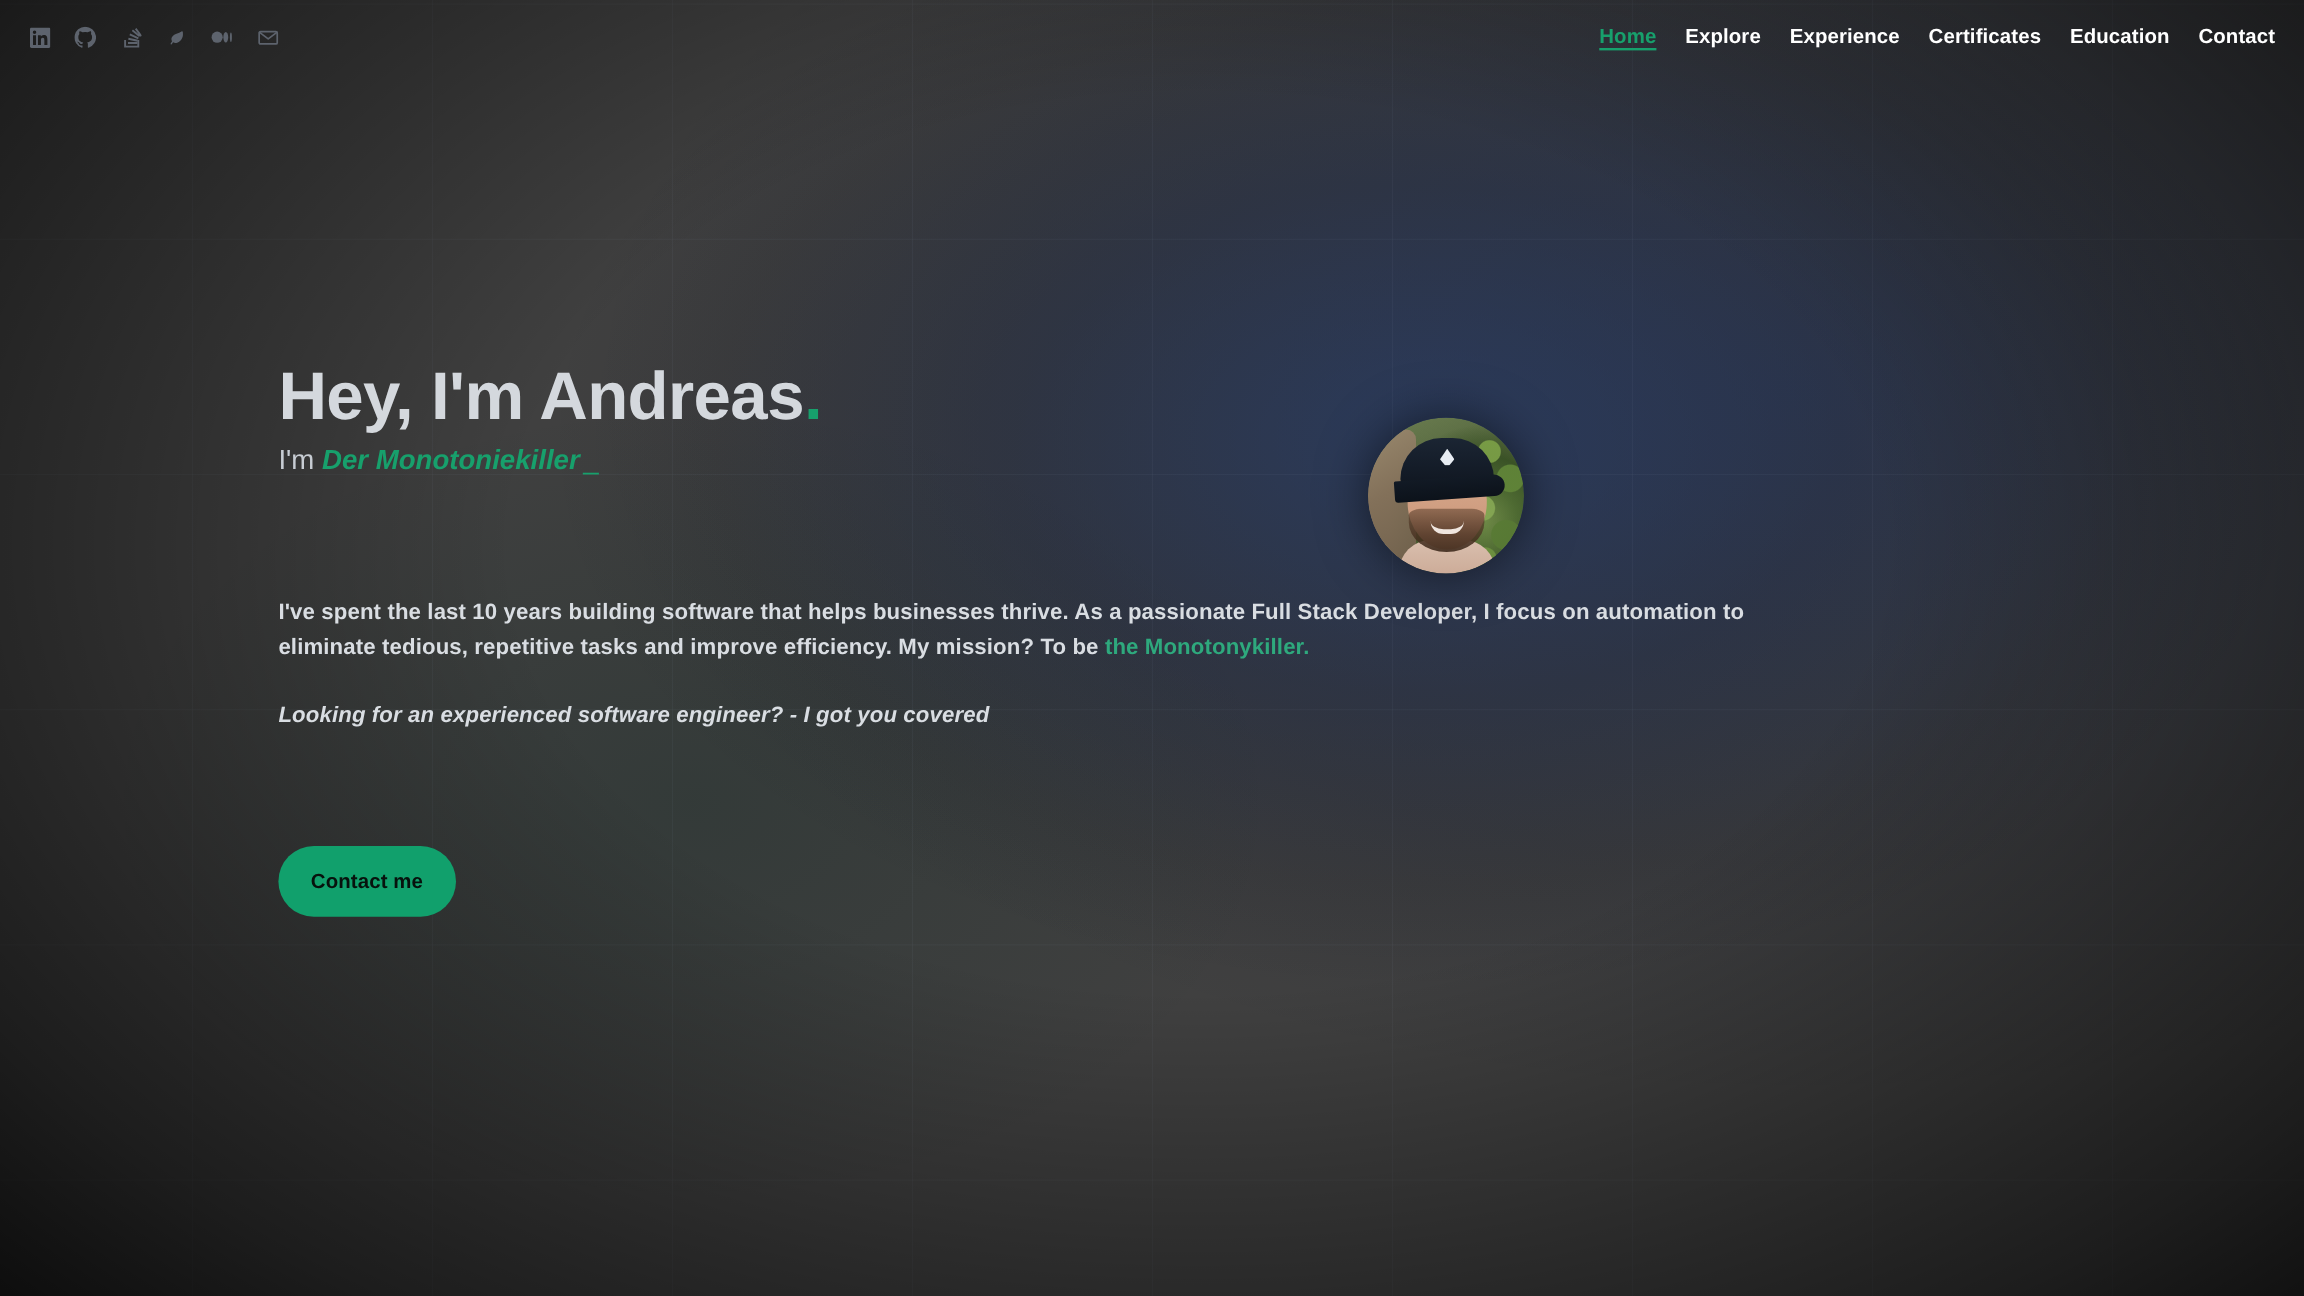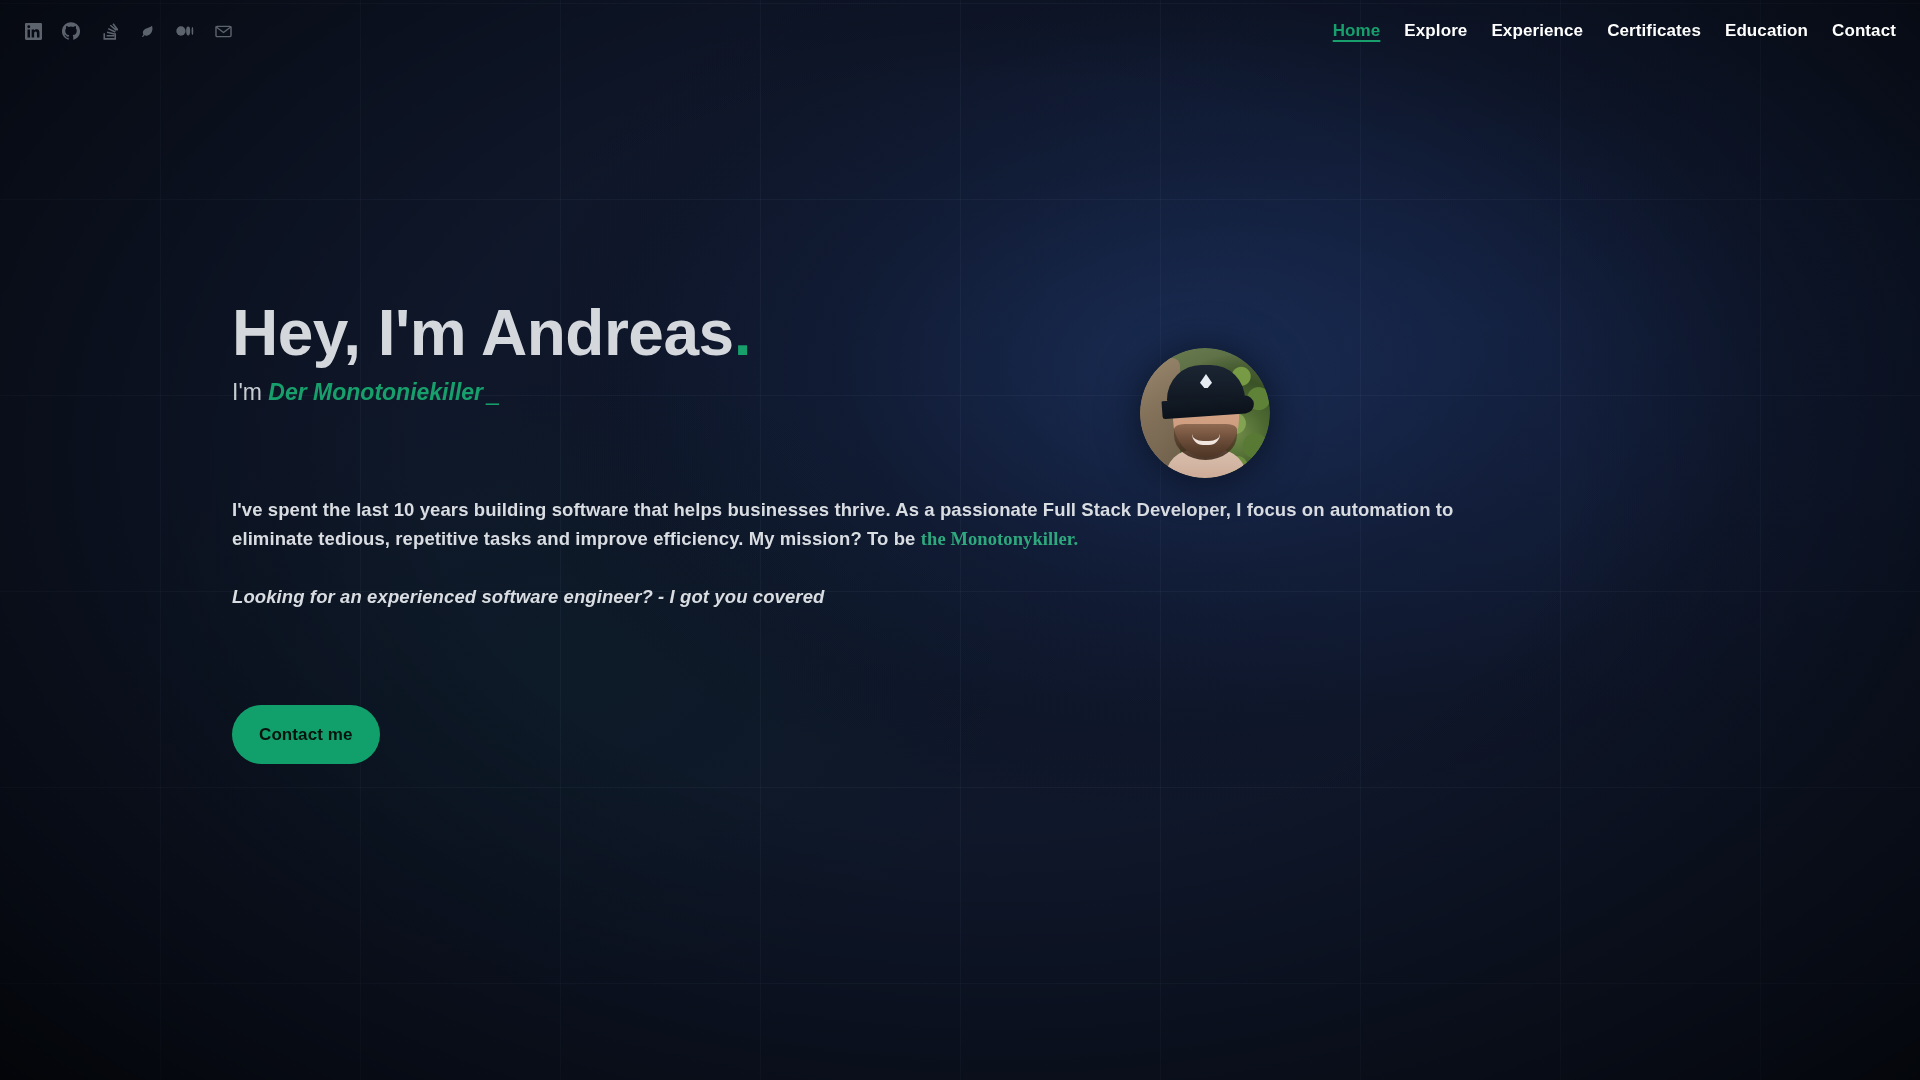--- a/index.html
+++ b/index.html
@@ -8,21 +8,21 @@
     width:1920px; height:1080px;
     background:#000000;
     overflow:hidden;
     font-family:"Liberation Sans", sans-serif;
   }
 
   
   .page {
     position:relative;
     width:1920px; height:1080px;
-    background:#0f172a;
+    background:#404040;
     overflow:hidden;
   }
   .bg-glow {
     position:absolute; inset:0;
     background:
       radial-gradient(900px 560px at 62% 34%, rgba(33,59,112,0.52) 0%, rgba(22,38,76,0.30) 38%, rgba(8,13,28,0.08) 66%, rgba(0,0,0,0) 82%),
       radial-gradient(1300px 760px at 78% 30%, rgba(24,44,92,0.34) 0%, rgba(10,18,40,0.12) 52%, rgba(0,0,0,0) 78%),
       radial-gradient(700px 480px at 30% 62%, rgba(6,38,30,0.22) 0%, rgba(0,0,0,0) 70%);
     pointer-events:none;
   }
@@ -71,21 +71,21 @@
   }
 
   
   .hero {
     position:absolute;
     left:232px; top:300px;
     width:1320px;
     z-index:5;
   }
   .hero-title {
-    font-size:64px; font-weight:700; line-height:1.06;
+    font-size:56px; font-weight:700; line-height:1.06;
     color:#d4d8dd; letter-spacing:-0.5px;
   }
   .hero-title .dot { color:#17a06c; }
 
   .hero-sub {
     margin-top:10px;
     font-size:23px; line-height:1.25; color:#c7ccd3; font-weight:400;
   }
   .hero-sub .green { color:#17a06c; font-weight:700;font-style:italic; }
   .caret {
@@ -184,21 +184,21 @@
     width:1290px;
     z-index:5;
   }
   .para {
     font-size:18.5px; font-weight:700; line-height:1.58;
     color:#d9dde2; letter-spacing:0.1px;
     margin-bottom:28px;
   }
   .para:last-of-type { margin-bottom:12px;font-style:italic; }
   .para.tight { margin-bottom:12px; }
-  .para .green { color:#2ea97d;font-family:Liberation Serif, serif; }
+  .para .green { color:#2ea97d; }
 
   
   .cta-row { position:absolute; left:232px; top:705px; z-index:5; }
   .cta-button {
     display:inline-flex; align-items:center; justify-content:center;
     height:59px; padding:0 27px;
     background:#11a06c;
     color:#07120d;
     font-size:17px; font-weight:700;
     border:none; border-radius:999px;

